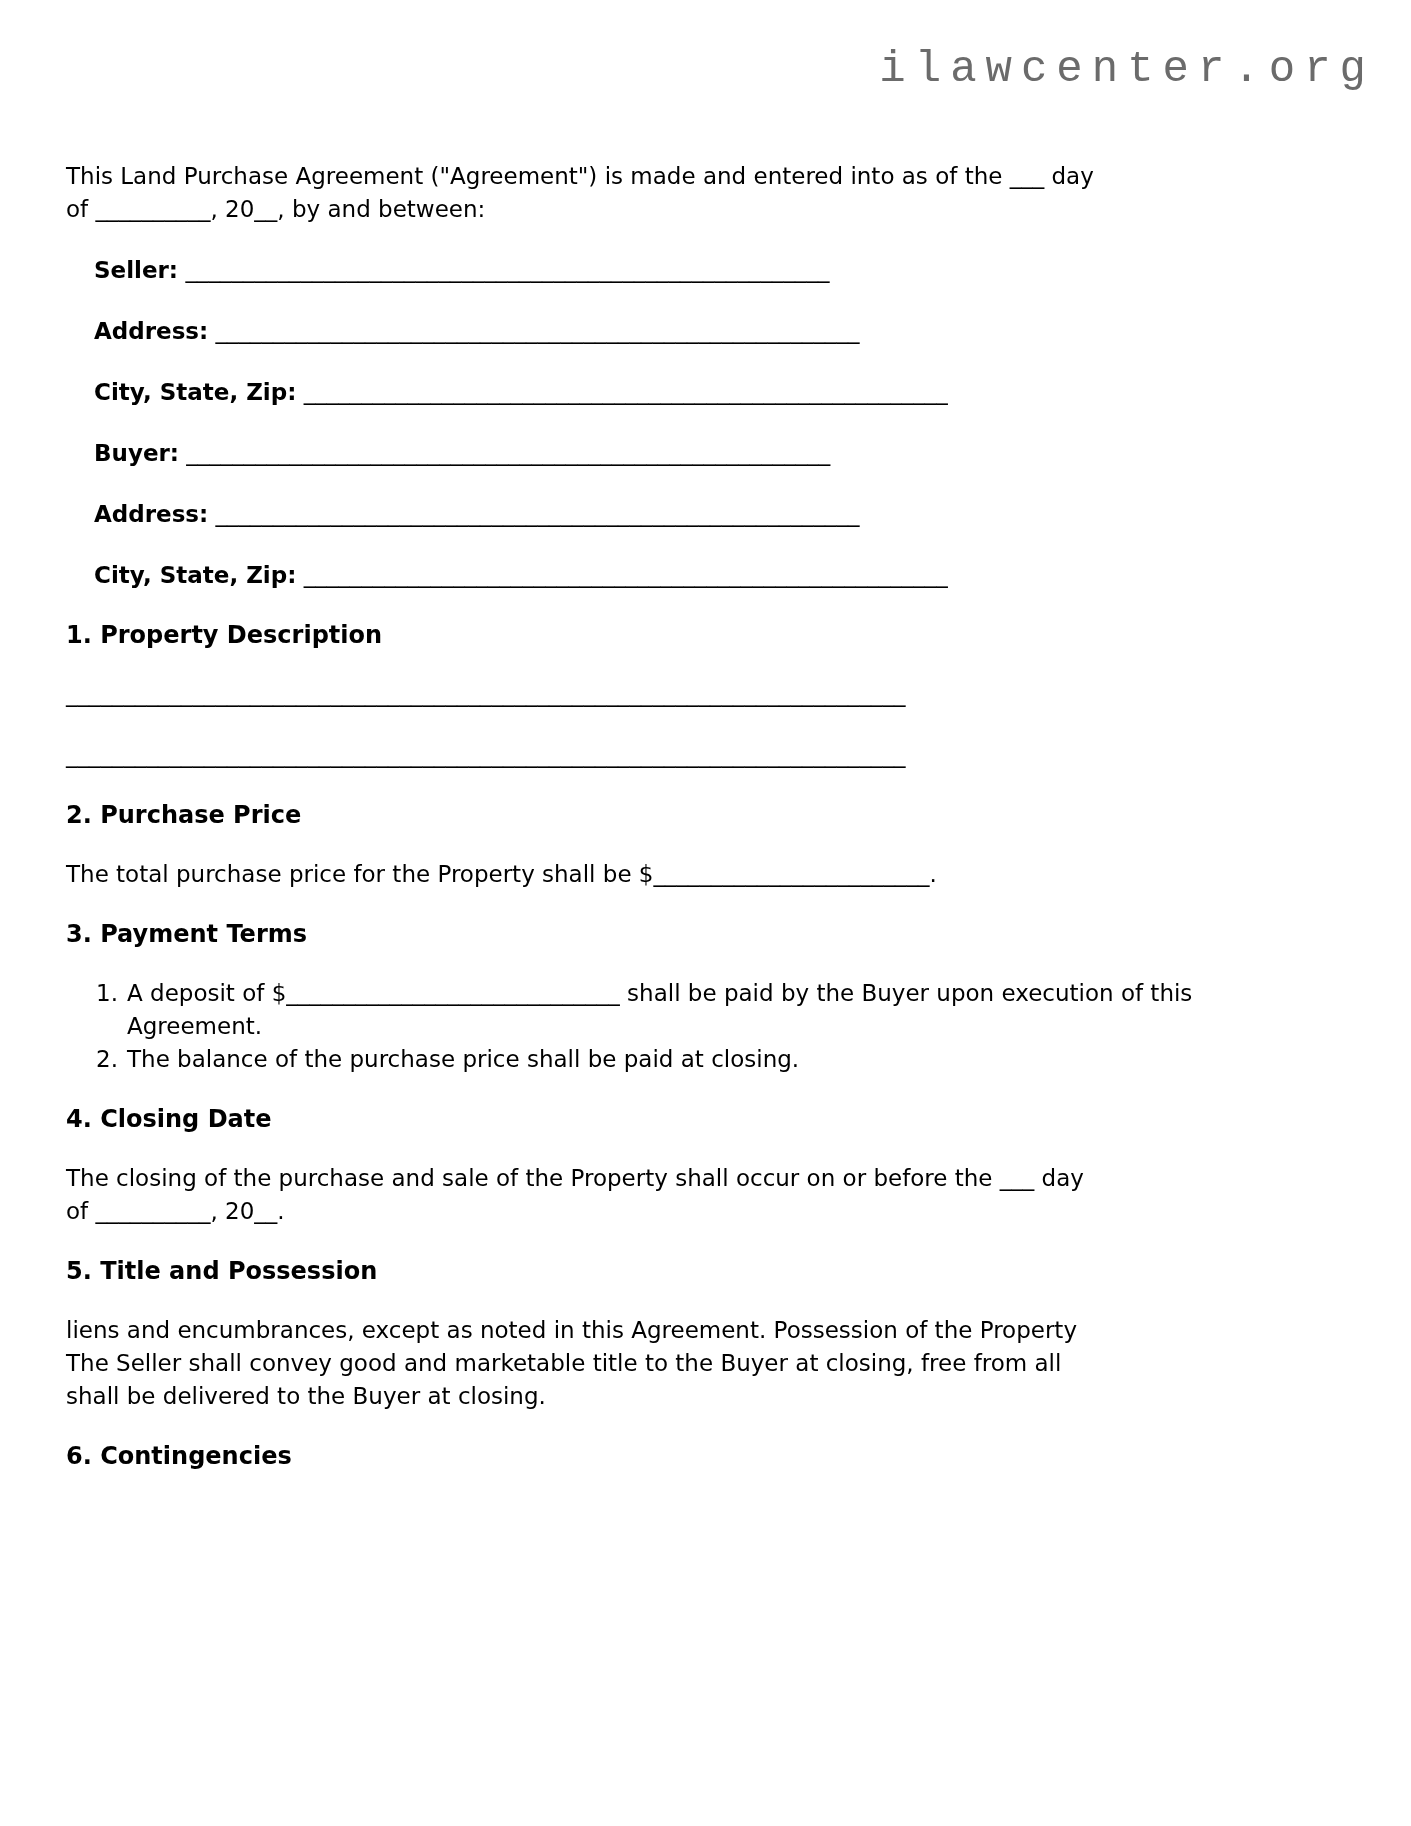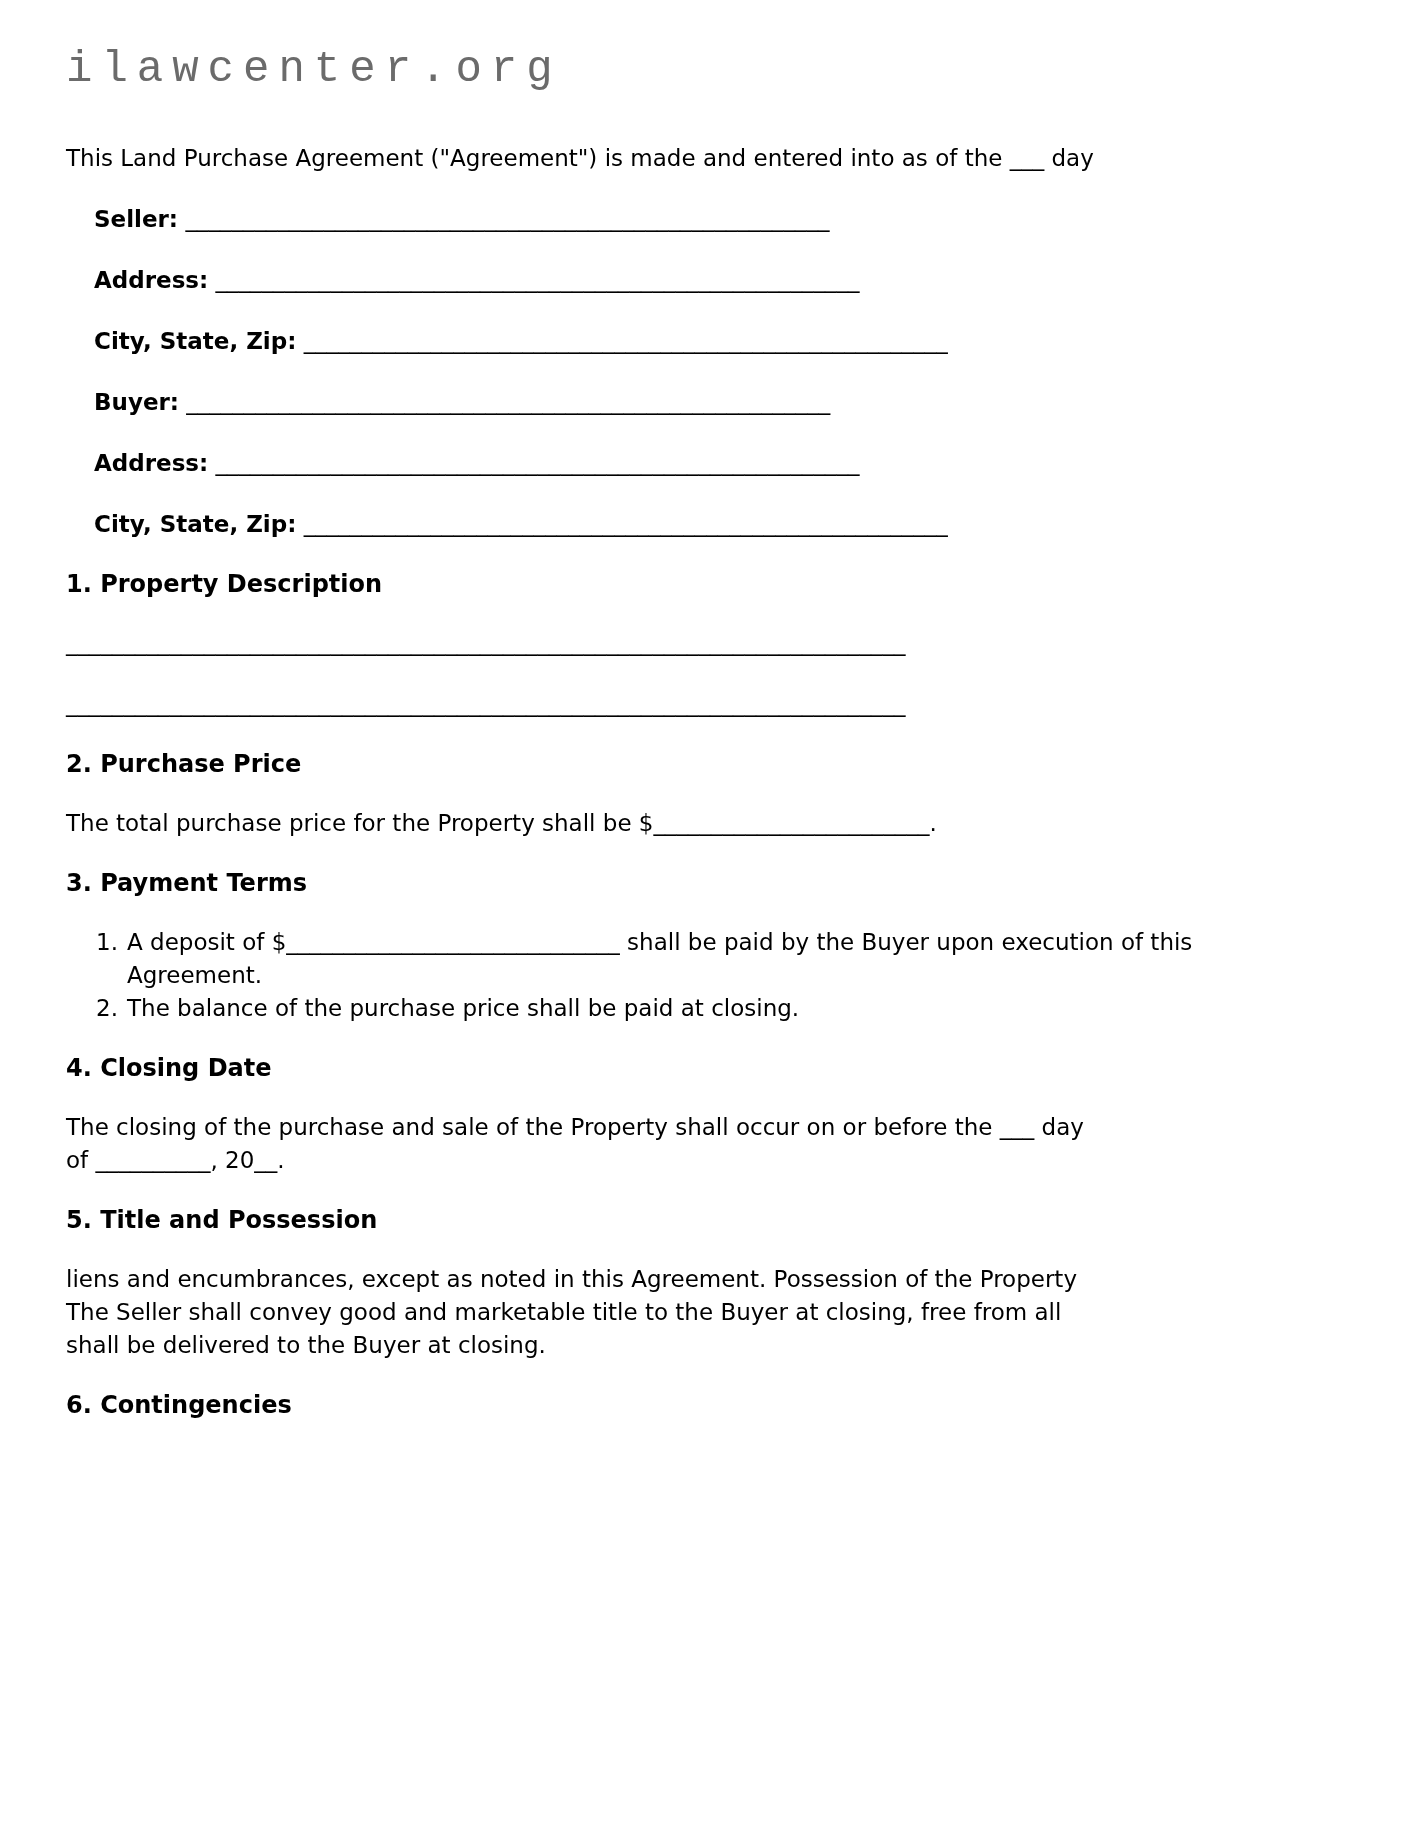--- a/index.html
+++ b/index.html
@@ -12,38 +12,39 @@
     font-family: "DejaVu Sans", "Liberation Sans", sans-serif;
     font-size: 23px;
     line-height: 33px;
   }
   .page {
     width: 100%;
     height: 100%;
     padding: 46px 66px 0 66px;
   }
   .logo {
+    text-align: right;
     margin-right: -30px;
     font-family: "Liberation Mono", "DejaVu Sans Mono", monospace;
     font-size: 44px;
     line-height: 46px;
     letter-spacing: 9px;
     color: #6b6b6b;
     white-space: nowrap;
   }
   h1.doc-title {
     margin-top: 6px;
     font-size: 47px;
     line-height: 58px;
     font-weight: 700;
     letter-spacing: -0.5px;
     white-space: nowrap;
   }
   .para, .field, .olist { margin: 28px 0; }
-  .intro { margin-top: 50px; }
+  .intro { margin-top: 68px; }
   h2.sec {
     margin: 28px 0;
     font-size: 24px;
     line-height: 30px;
     font-weight: 700;
     white-space: nowrap;
   }
   .ln { display: block; white-space: nowrap; }
   .field strong { font-weight: 700; margin-left: 28px; }
   .blank { white-space: nowrap; }
@@ -55,20 +56,21 @@
 </head>
 <body>
 
 <div class="page">
 
   <div class="logo">ilawcenter.org</div>
 
 
   <div class="para intro">
     <span class="ln">This Land Purchase Agreement ("Agreement") is made and entered into as of the ___ day</span>
+    <span class="ln">of __________, 20__, by and between:</span>
   </div>
 
   <div class="field">
     <strong>Seller:</strong>
     <span class="blank">________________________________________________________</span>
   </div>
 
   <div class="field">
     <strong>Address:</strong>
     <span class="blank">________________________________________________________</span>

